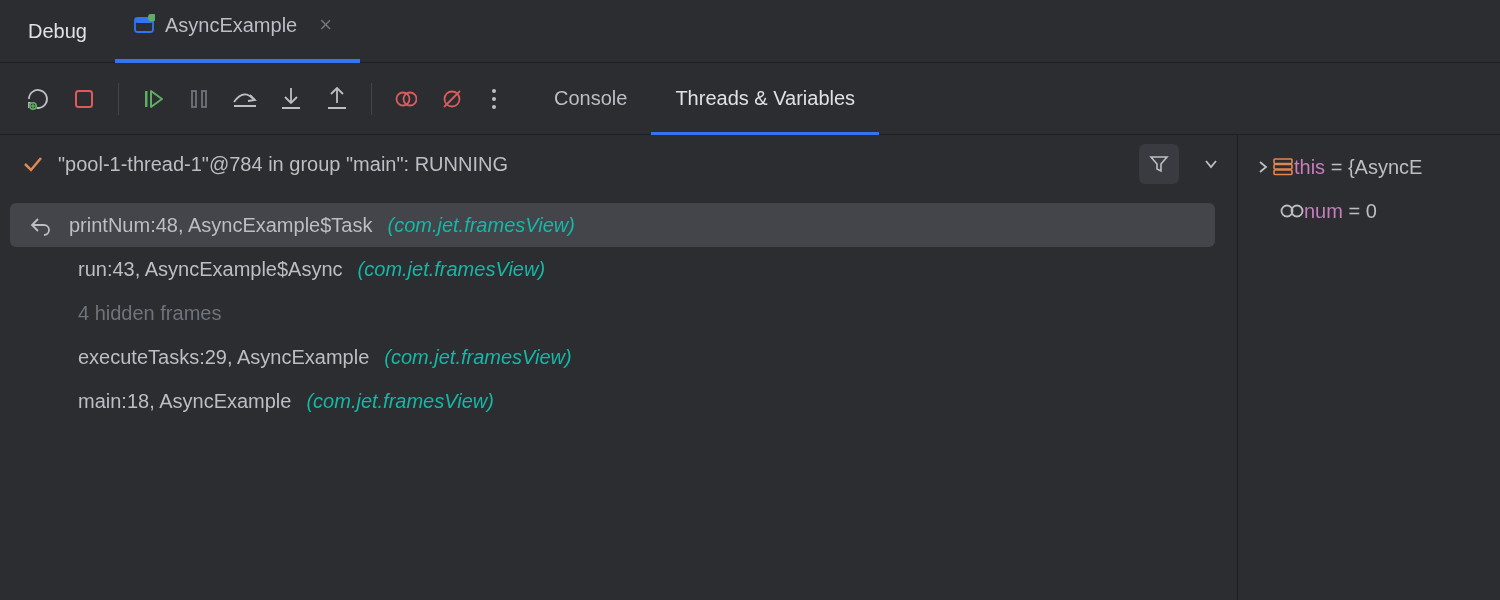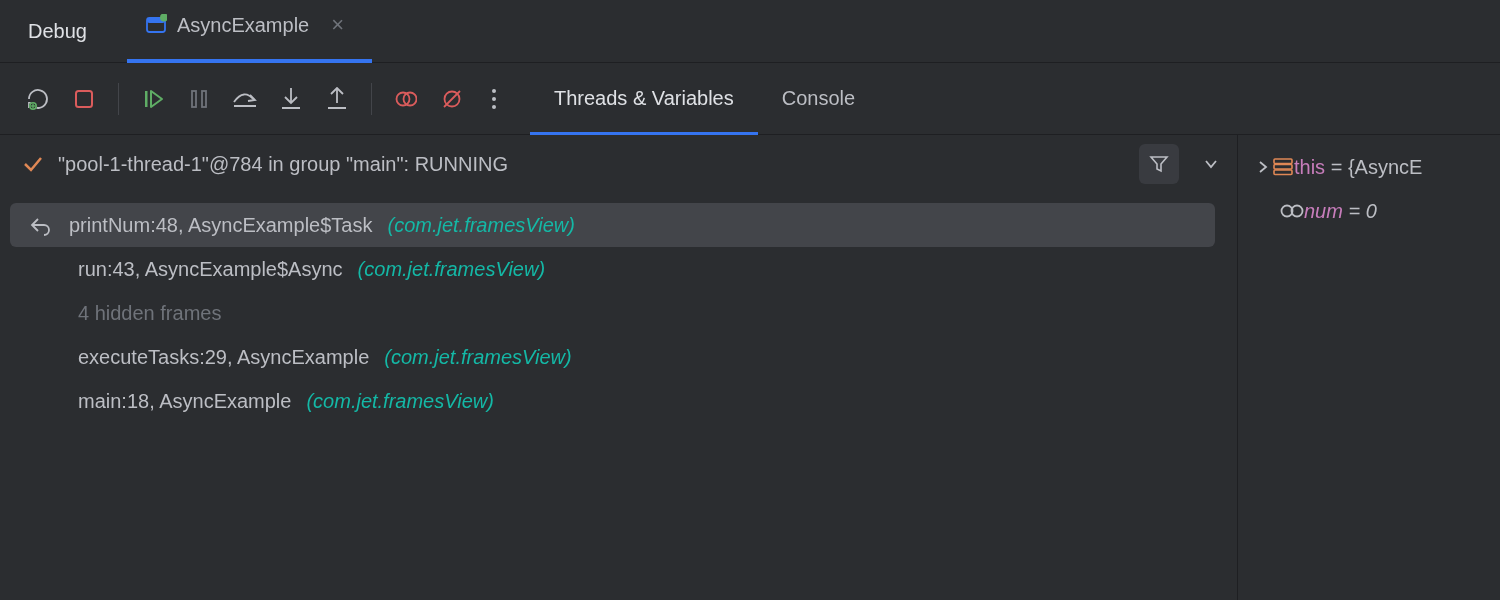--- a/index.html
+++ b/index.html
@@ -1,18 +1,18 @@
 <!DOCTYPE html>
 <html><head>
 <meta charset="utf-8">
 <style>
   * { box-sizing: border-box; margin: 0; padding: 0; }
   html, body { width: 1500px; height: 600px; background: #2b2d30; color: #bcbec4; font-family: -apple-system, BlinkMacSystemFont, "Segoe UI", sans-serif; font-size: 20px; overflow: hidden; }
   
-  .header { display: flex; align-items: stretch; height: 63px; border-bottom: 1px solid #1e1f22; gap: 12px; }
+  .header { display: flex; align-items: stretch; height: 63px; border-bottom: 1px solid #1e1f22; }
   .header-title { display: flex; align-items: center; padding: 0 28px; font-weight: 500; color: #dfe1e5; }
   .header-tab { display: flex; align-items: center; padding: 0 28px 12px 18px; position: relative; gap: 10px; }
   .header-tab.active::after { content: ""; position: absolute; left: 0; right: 0; bottom: -1px; height: 4px; background: #3574f0; }
   .close-x { color: #6f737a; margin-left: 12px; font-size: 22px; }
   
   .toolbar { display: flex; align-items: center; height: 72px; border-bottom: 1px solid #1e1f22; padding: 0 18px; gap: 6px; }
   .tbtn { width: 40px; height: 40px; display: flex; align-items: center; justify-content: center; border-radius: 6px; cursor: pointer; }
   .divider { width: 1px; height: 32px; background: #43454a; margin: 0 8px; }
   .dots { display: flex; flex-direction: column; gap: 4px; padding: 0 14px; }
   .dots span { width: 4px; height: 4px; background: #bcbec4; border-radius: 50%; }
@@ -131,22 +131,22 @@
         <line x1="3" y1="19" x2="19" y2="3" stroke="#db5c5c" stroke-width="1.8"></line>
       </svg>
   </div>
   <div class="dots">
       <span></span>
       <span></span>
       <span></span>
     </div>
 
   <div class="debug-tabs">
+    <div class="debug-tab">Console</div>
     <div class="debug-tab active">Threads &amp; Variables</div>
-    <div class="debug-tab">Console</div>
   </div>
 </div>
 
 <div class="main">
   <div class="left">
     <div class="thread-bar">
       <span>
         <svg width="22" height="22" viewBox="0 0 22 22">
             <path d="M3 11 L9 17 L19 5" fill="none" stroke="#e08855" stroke-width="2.5"></path>
           </svg>
@@ -203,21 +203,21 @@
         </span>
         <span>
           <svg width="22" height="22" viewBox="0 0 22 22">
             <rect x="2" y="3" width="18" height="4.5" rx="1" fill="none" stroke="#e08855" stroke-width="1.6"></rect>
             <rect x="2" y="8.5" width="18" height="4.5" rx="1" fill="none" stroke="#e08855" stroke-width="1.6"></rect>
             <rect x="2" y="14" width="18" height="4.5" rx="1" fill="none" stroke="#e08855" stroke-width="1.6"></rect>
           </svg>
         </span>
         <span><span class="var-name">this</span> <span class="var-eq">=</span> <span class="var-val">{AsyncE</span></span>
       </div>
-      <div class="var-row" style="padding-left:26px;font-style:italic;">
+      <div class="var-row" style="padding-left:26px;">
         <span>
           <svg width="24" height="16" viewBox="0 0 24 16">
               <circle cx="7" cy="8" r="5.5" fill="none" stroke="#bcbec4" stroke-width="1.8"></circle>
               <circle cx="17" cy="8" r="5.5" fill="none" stroke="#bcbec4" stroke-width="1.8"></circle>
             </svg>
         </span>
         <span><span class="var-name">num</span> <span class="var-eq">=</span> <span class="var-val">0</span></span>
       </div>
     </div>
   </div>

